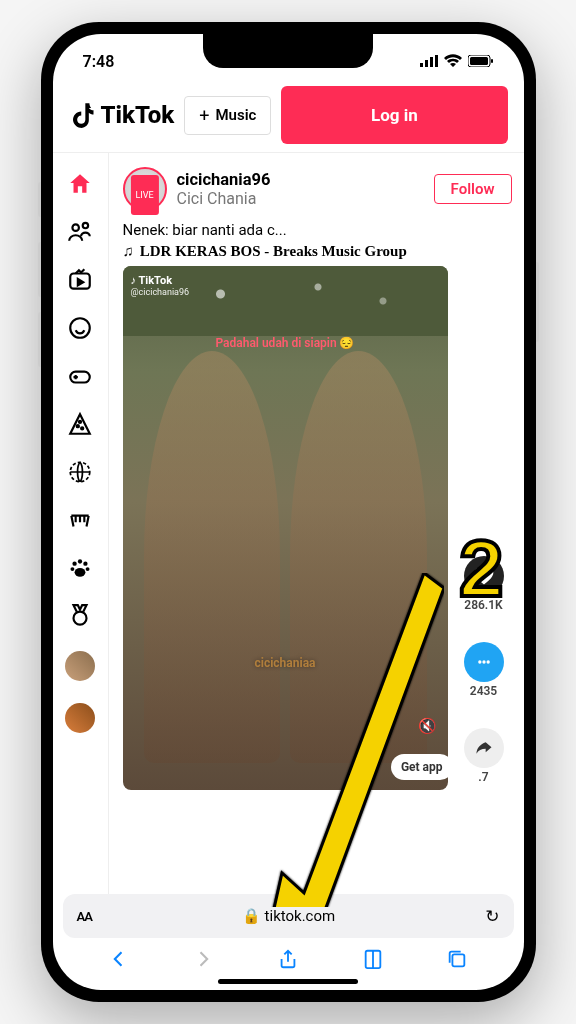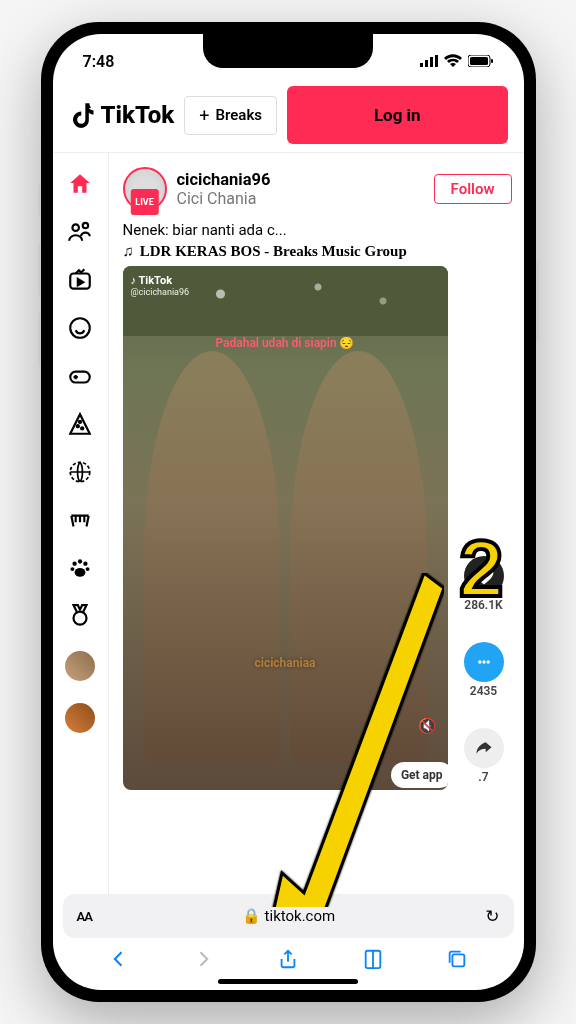--- a/index.html
+++ b/index.html
@@ -14,49 +14,49 @@
 .side-button-right { position: absolute; right: -3px; top: 240px; width: 3px; height: 80px; background: #ccc; border-radius: 0 3px 3px 0; }
 
 .status-bar { display: flex; justify-content: space-between; align-items: center; padding: 12px 30px 2px; height: 44px; }
 .status-time { font-weight: 600; font-size: 16px; }
 .status-icons { display: flex; gap: 6px; align-items: center; }
 
 .tiktok-header { display: flex; align-items: center; padding: 8px 16px; gap: 10px; border-bottom: 1px solid #eee; }
 .logo-wrap { display: flex; align-items: center; gap: 4px; font-weight: 800; font-size: 24px; }
 .logo-wrap svg { width: 28px; height: 28px; }
 .upload-btn { display: flex; align-items: center; gap: 6px; padding: 8px 14px; border: 1px solid #ddd; border-radius: 4px; font-weight: 600; font-size: 15px; background: #fff; }
-.login-btn { flex: 1; text-align: center; padding: 19px 18px; background: #fe2c55; color: #000000; border-radius: 6px; font-weight: 700; font-size: 17px; margin-left: auto; }
+.login-btn { flex: 1; text-align: center; padding: 19px 18px; background: #fe2c55; color: #ffffff; border-radius: 6px; font-weight: 700; font-size: 17px; margin-left: auto; }
 
 .main-area { display: flex; height: calc(100% - 44px - 58px - 100px); }
 .sidebar { width: 56px; display: flex; flex-direction: column; align-items: center; gap: 22px; padding-top: 18px; border-right: 1px solid #eee; }
 .sidebar .icon { width: 26px; height: 26px; display: flex; align-items: center; justify-content: center; }
 .sidebar .home-icon svg { fill: #fe2c55; }
 .sidebar .avatar-circle { width: 30px; height: 30px; border-radius: 50%; background: linear-gradient(45deg,#c9a07a,#8b6e4e); }
 .sidebar .avatar-circle.orange { background: linear-gradient(45deg,#d97e3c,#8b4e1b); }
 
 .feed { flex: 1; padding: 14px 12px 0 14px; position: relative; overflow: hidden; }
 .user-row { display: flex; align-items: center; gap: 10px; }
 .avatar-live { width: 44px; height: 44px; border-radius: 50%; background: radial-gradient(circle, #ddd 40%, #ccc 100%); border: 2px solid #fe2c55; position: relative; }
-.live-badge { position: absolute; bottom: -6px; left: 50%; transform: translateX(-50%); background: #fe2c55; color: #fff; font-size: 9px; font-weight: 700; padding: 8px 5px; border-radius: 3px; }
+.live-badge { position: absolute; bottom: -6px; left: 50%; transform: translateX(-50%); background: #fe2c55; color: #fff; font-size: 9px; font-weight: 400; padding: 15px 5px; border-radius: 3px; }
 .user-names { flex: 1; }
 .username { font-weight: 700; font-size: 16.5px; }
 .displayname { font-size: 16px; color: #777; }
 .follow-btn { border: 1px solid #fe2c55; color: #fe2c55; padding: 5px 16px; border-radius: 4px; font-weight: 600; font-size: 15px; }
 .caption { margin: 10px 0 4px; font-size: 15px; }
 .music { font-size: 15px; font-weight: 600; margin-bottom: 6px; font-family: Liberation Serif, serif; }
 .music .note { margin-right: 6px; }
 
 .video-row { display: flex; gap: 8px; margin-top: 4px; }
 .video-box { flex: 1; aspect-ratio: 9/14.5; border-radius: 8px; background: linear-gradient(180deg,#5a6448 0%, #6e7655 20%, #7b7357 45%, #5c4a3a 100%); position: relative; overflow: hidden; color:#fff; }
 .video-watermark { position:absolute; top:8px; left:8px; font-size:11px; font-weight:700; }
 .video-watermark .sub { font-size:9px; font-weight:400; opacity:0.9; display:block; }
 .video-overlay-text { position:absolute; top:70px; left:50%; transform:translateX(-50%); font-size:12px; color:#ff5a6e; font-weight:600; white-space: nowrap; }
 .video-overlay-user { position:absolute; bottom:120px; left:50%; transform:translateX(-50%); font-size:12px; color:#b07e3c; font-weight:700; text-shadow: 0 0 4px rgba(0,0,0,0.4); }
 .video-mute { position:absolute; bottom:55px; right:10px; color:#fff; font-size:15px; }
-.getapp-btn { position:absolute; bottom:2px; right:-5px; background:#fff; color:#333; font-weight:700; font-size:12px; padding:6px 10px; border-radius:20px; }
+.getapp-btn { position:absolute; bottom:10px; right:-5px; background:#fff; color:#333; font-weight:700; font-size:12px; padding:6px 10px; border-radius:20px; }
 
 .flowers { position:absolute; top:0; left:0; right:0; height:70px; background: radial-gradient(circle at 30% 40%, rgba(255,255,255,0.6) 4px, transparent 5px), radial-gradient(circle at 60% 30%, rgba(255,255,255,0.5) 3px, transparent 4px), radial-gradient(circle at 80% 50%, rgba(255,255,255,0.4) 3px, transparent 4px), #4e5a3a; }
 .people { position:absolute; top:85px; bottom:0; left:0; right:0; display:flex; justify-content:center; gap:10px; }
 .person { width:42%; height:94%; background: linear-gradient(180deg, rgba(180,140,100,0.6), rgba(100,70,50,0.6)); border-radius:50% 50% 10px 10px; opacity:0.7; }
 
 .action-col { width: 56px; display:flex; flex-direction:column; align-items:center; justify-content:flex-end; gap:20px; padding-bottom:6px; }
 .action-item { display:flex; flex-direction:column; align-items:center; gap:2px; margin-top:10px; }
 .action-circle { width:40px; height:40px; border-radius:50%; display:flex; align-items:center; justify-content:center; }
 .action-dark { background:#222; color:#fff; }
 .action-blue { background:#20a4f3; color:#fff; }
@@ -110,21 +110,21 @@
 
     <div class="tiktok-header">
       <div class="logo-wrap">
         <svg viewBox="0 0 48 48">
             <path d="M34 12c2 3 5 4 8 4v7c-3 0-6-1-8-3v13c0 8-7 14-15 13-6-1-11-6-12-12-1-9 6-16 14-16v7c-4 0-7 3-7 7s3 7 7 7 7-3 7-7V4h7c0 3 1 6 3 8h-4z" fill="#000"></path>
           </svg>
         <span>TikTok</span>
       </div>
       <div class="upload-btn">
         <span style="font-size:18px;font-weight:400;">+</span>
-        <span>Breaks</span>
+        <span>Music</span>
       </div>
       <div class="login-btn">
         <span>Log in</span>
       </div>
     </div>
 
     <div class="main-area">
 
       <div class="sidebar">
         <span class="icon home-icon">

